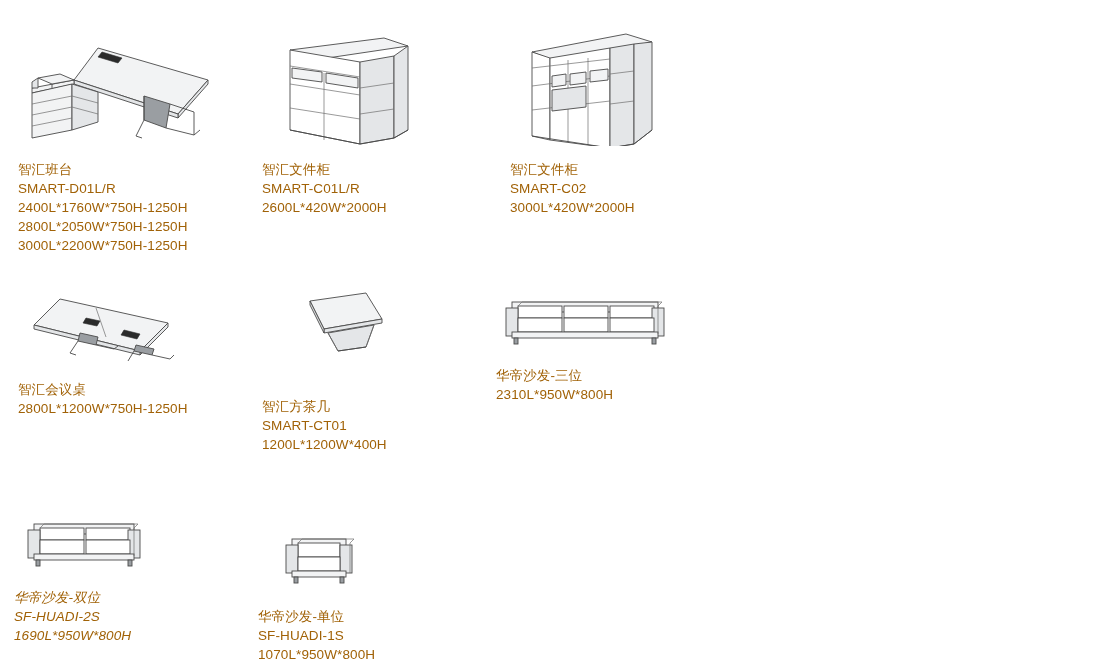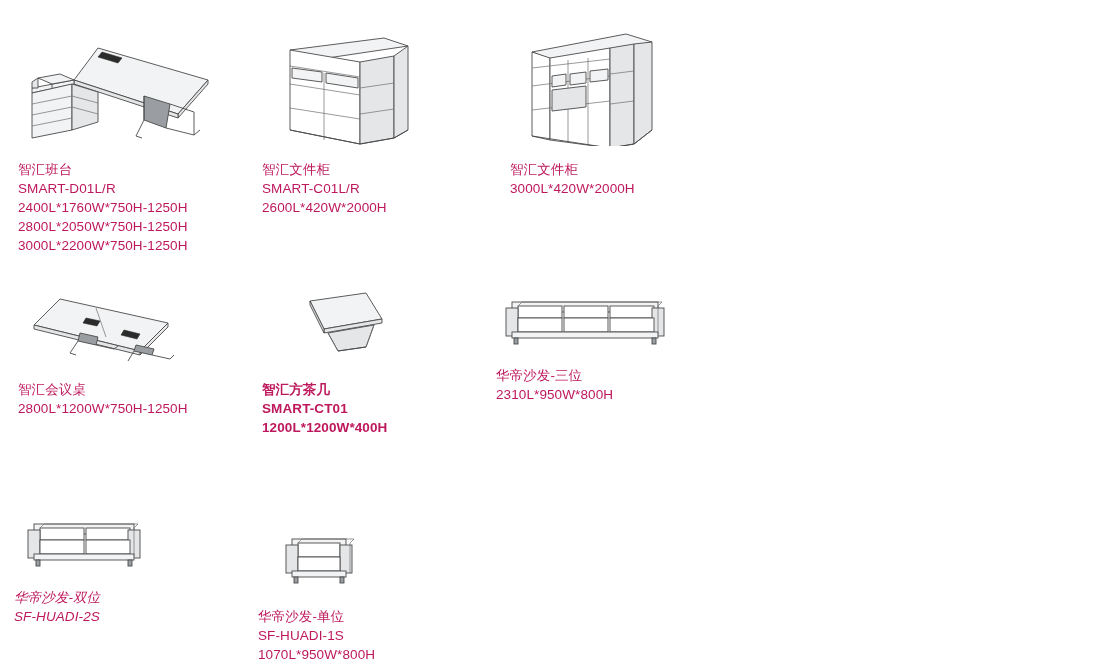--- a/index.html
+++ b/index.html
@@ -28,21 +28,21 @@
   }
   .art svg { display: block; }
   .caption {
     margin-top: 2px;
   }
   .cap-line {
     font-size: 13.5px;
     line-height: 19px;
     letter-spacing: 0.1px;
     white-space: nowrap;
-    color: #be185d;
+    color: #a16207;
   }
   .cap-line.name {
     font-size: 13.5px;
   }
 
   
   #item-0 { left: 18px;  top: 18px;  width: 250px; }
   #item-0 .art { height: 128px; }
   #item-0 .caption { margin-top: 14px; }
 
@@ -53,21 +53,21 @@
   #item-2 { left: 510px; top: 18px;  width: 250px; }
   #item-2 .art { height: 128px; }
   #item-2 .caption { margin-top: 14px; }
 
   #item-3 { left: 18px;  top: 285px; width: 250px; }
   #item-3 .art { height: 85px; }
   #item-3 .caption { margin-top: 10px; }
 
   #item-4 { left: 262px; top: 285px; width: 250px; }
   #item-4 .art { height: 85px; }
-  #item-4 .caption { margin-top: 10px; font-weight: bold; }
+  #item-4 .caption { margin-top: 27px; }
 
   #item-5 { left: 496px; top: 288px; width: 250px; }
   #item-5 .art { height: 70px; }
   #item-5 .caption { margin-top: 8px; }
 
   #item-6 { left: 14px;  top: 510px; width: 250px; }
   #item-6 .art { height: 70px; }
   #item-6 .caption { margin-top: 8px; font-style: italic; }
 
   #item-7 { left: 258px; top: 529px; width: 250px; }
@@ -186,20 +186,21 @@
         <polygon class="fill-md" points="42,72 76,68 76,89 42,93"></polygon>
 
         <polyline class="ln-thin" points="100,56 124,53"></polyline>
         <polyline class="ln-thin" points="100,86 124,83"></polyline>
 
         <polyline class="ln" points="22,118 100,130 124,126 142,112"></polyline>
       </svg>
     </div>
     <div class="caption">
       <div class="cap-line name">智汇文件柜</div>
+      <div class="cap-line">SMART-C02</div>
       <div class="cap-line">3000L*420W*2000H</div>
     </div>
   </div>
 
   <div class="item" id="item-3">
     <div class="art">
       <svg width="250" height="85" viewBox="0 0 250 85">
         <polygon class="fill-lt" points="42,14 150,38 122,66 16,40"></polygon>
         <polygon class="fill-md" points="150,38 150,42 122,70 122,66"></polygon>
         <polygon class="fill-md" points="16,40 122,66 122,70 16,44"></polygon>
@@ -288,20 +289,21 @@
         <rect class="fill-lt" x="20" y="44" width="100" height="6"></rect>
         <rect class="fill-dk" x="22" y="50" width="4" height="6"></rect>
         <rect class="fill-dk" x="114" y="50" width="4" height="6"></rect>
         <polyline class="ln-thin" points="26,18 30,14 124,14 120,18"></polyline>
         <polyline class="ln-thin" points="120,18 120,46"></polyline>
       </svg>
     </div>
     <div class="caption">
       <div class="cap-line name">华帝沙发-双位</div>
       <div class="cap-line">SF-HUADI-2S</div>
+      <div class="cap-line">1690L*950W*800H</div>
     </div>
   </div>
 
   <div class="item" id="item-7">
     <div class="art">
       <svg width="250" height="70" viewBox="0 0 250 70">
         <rect class="fill-lt" x="34" y="10" width="54" height="10"></rect>
         <rect class="fill-w" x="40" y="14" width="42" height="14"></rect>
         <rect class="fill-md" x="28" y="16" width="12" height="28"></rect>
         <rect class="fill-md" x="82" y="16" width="12" height="28"></rect>

